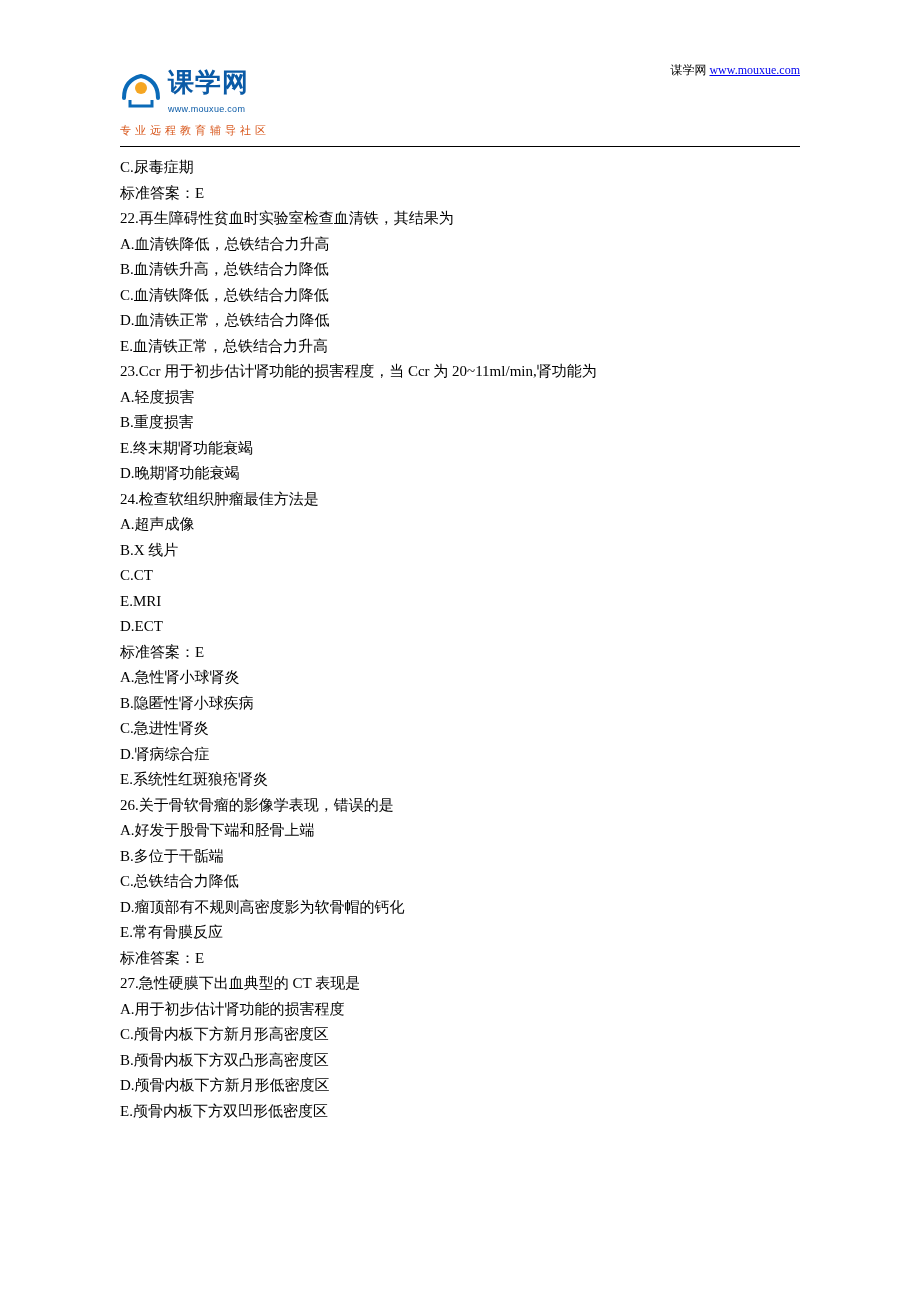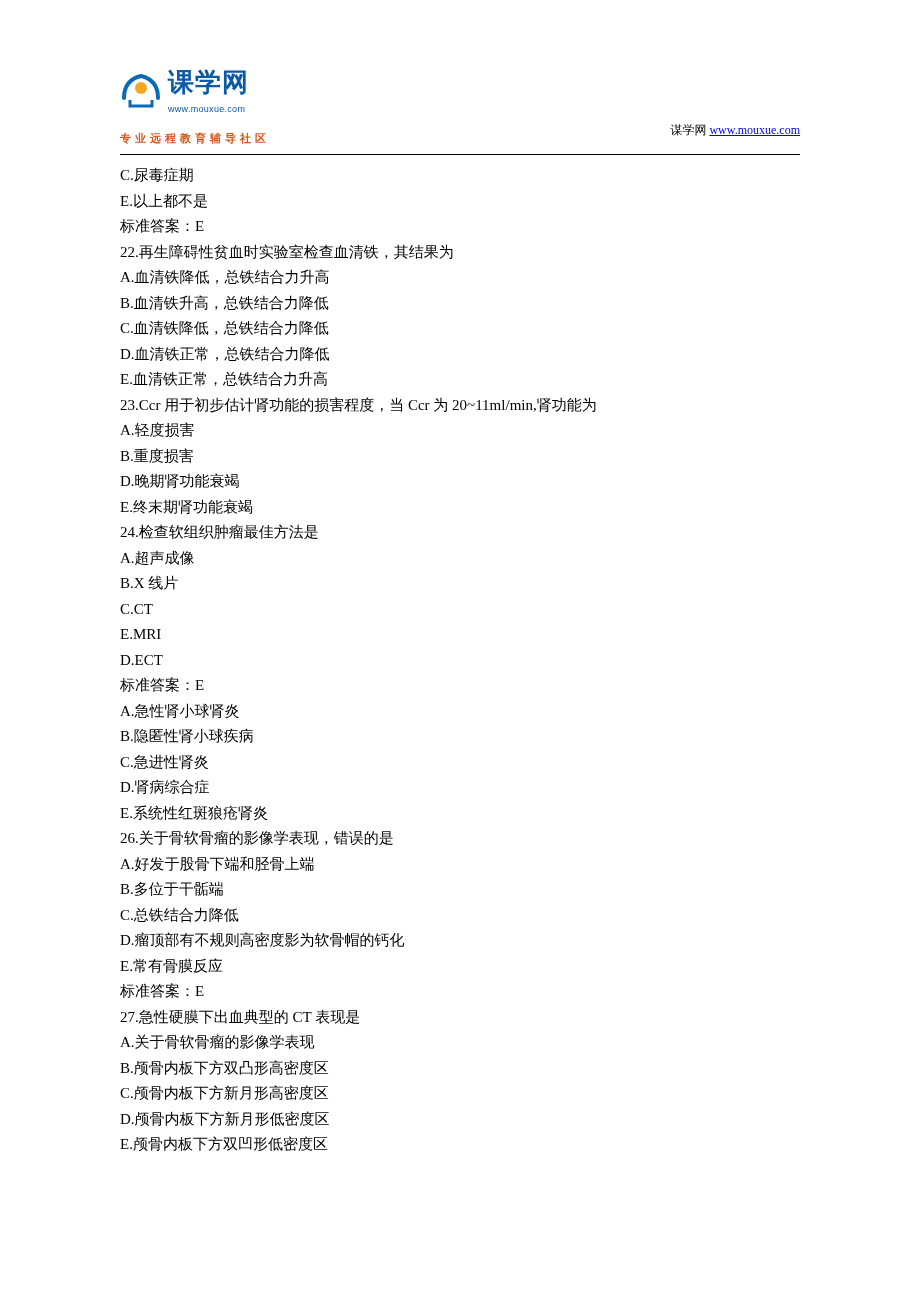--- a/index.html
+++ b/index.html
@@ -12,21 +12,20 @@
       background: #fff;
       font-family: "SimSun", "宋体", serif;
       font-size: 15px;
       color: #000;
       line-height: 1.7;
       padding: 60px 120px 200px 120px;
     }
     .header-area {
       display: flex;
       justify-content: space-between;
-      align-items: flex-end;
       margin-bottom: 4px;
     }
     .logo {
       display: flex;
       align-items: center;
       gap: 6px;
     }
     .logo-icon {
       width: 42px;
       height: 42px;
@@ -57,22 +56,22 @@
       color: #0a5aa6;
       font-family: Arial, sans-serif;
       letter-spacing: 0.3px;
       margin-top: -2px;
     }
     .logo-tagline {
       font-size: 11px;
       color: #d8571c;
       letter-spacing: 4px;
       font-family: "SimSun", serif;
-      font-weight: bold;
-      margin-top: 12px;
+      font-weight: normal;
+      margin-top: 4px;
     }
     .site-ref {
       font-size: 12px;
       color: #000;
       margin-bottom: 8px;
     }
     .site-ref a {
       color: #0000ee;
       text-decoration: underline;
     }
@@ -109,51 +108,50 @@
   </div>
   <div class="site-ref">
     <span>谋学网 </span><a href="#">www.mouxue.com</a>
   </div>
 </div>
 
 <hr class="divider">
 
 <div id="content">
     <div class="content-line">C.尿毒症期</div>
-    <div class="content-line">E.以上都不是</div>
     <div class="content-line">标准答案：E</div>
     <div class="content-line">22.再生障碍性贫血时实验室检查血清铁，其结果为</div>
     <div class="content-line">A.血清铁降低，总铁结合力升高</div>
     <div class="content-line">B.血清铁升高，总铁结合力降低</div>
     <div class="content-line">C.血清铁降低，总铁结合力降低</div>
     <div class="content-line">D.血清铁正常，总铁结合力降低</div>
     <div class="content-line">E.血清铁正常，总铁结合力升高</div>
     <div class="content-line">23.Ccr 用于初步估计肾功能的损害程度，当 Ccr 为 20~11ml/min,肾功能为</div>
     <div class="content-line">A.轻度损害</div>
     <div class="content-line">B.重度损害</div>
+    <div class="content-line">E.终末期肾功能衰竭</div>
     <div class="content-line">D.晚期肾功能衰竭</div>
-    <div class="content-line">E.终末期肾功能衰竭</div>
     <div class="content-line">24.检查软组织肿瘤最佳方法是</div>
     <div class="content-line">A.超声成像</div>
     <div class="content-line">B.X 线片</div>
     <div class="content-line">C.CT</div>
     <div class="content-line">E.MRI</div>
     <div class="content-line">D.ECT</div>
     <div class="content-line">标准答案：E</div>
     <div class="content-line">A.急性肾小球肾炎</div>
     <div class="content-line">B.隐匿性肾小球疾病</div>
     <div class="content-line">C.急进性肾炎</div>
     <div class="content-line">D.肾病综合症</div>
     <div class="content-line">E.系统性红斑狼疮肾炎</div>
     <div class="content-line">26.关于骨软骨瘤的影像学表现，错误的是</div>
     <div class="content-line">A.好发于股骨下端和胫骨上端</div>
     <div class="content-line">B.多位于干骺端</div>
     <div class="content-line">C.总铁结合力降低</div>
     <div class="content-line">D.瘤顶部有不规则高密度影为软骨帽的钙化</div>
     <div class="content-line">E.常有骨膜反应</div>
     <div class="content-line">标准答案：E</div>
     <div class="content-line">27.急性硬膜下出血典型的 CT 表现是</div>
-    <div class="content-line">A.关于骨软骨瘤的影像学表现</div>
+    <div class="content-line">A.用于初步估计肾功能的损害程度</div>
+    <div class="content-line">C.颅骨内板下方新月形高密度区</div>
     <div class="content-line">B.颅骨内板下方双凸形高密度区</div>
-    <div class="content-line">C.颅骨内板下方新月形高密度区</div>
     <div class="content-line">D.颅骨内板下方新月形低密度区</div>
     <div class="content-line">E.颅骨内板下方双凹形低密度区</div>
   </div>
 
 </body></html>

